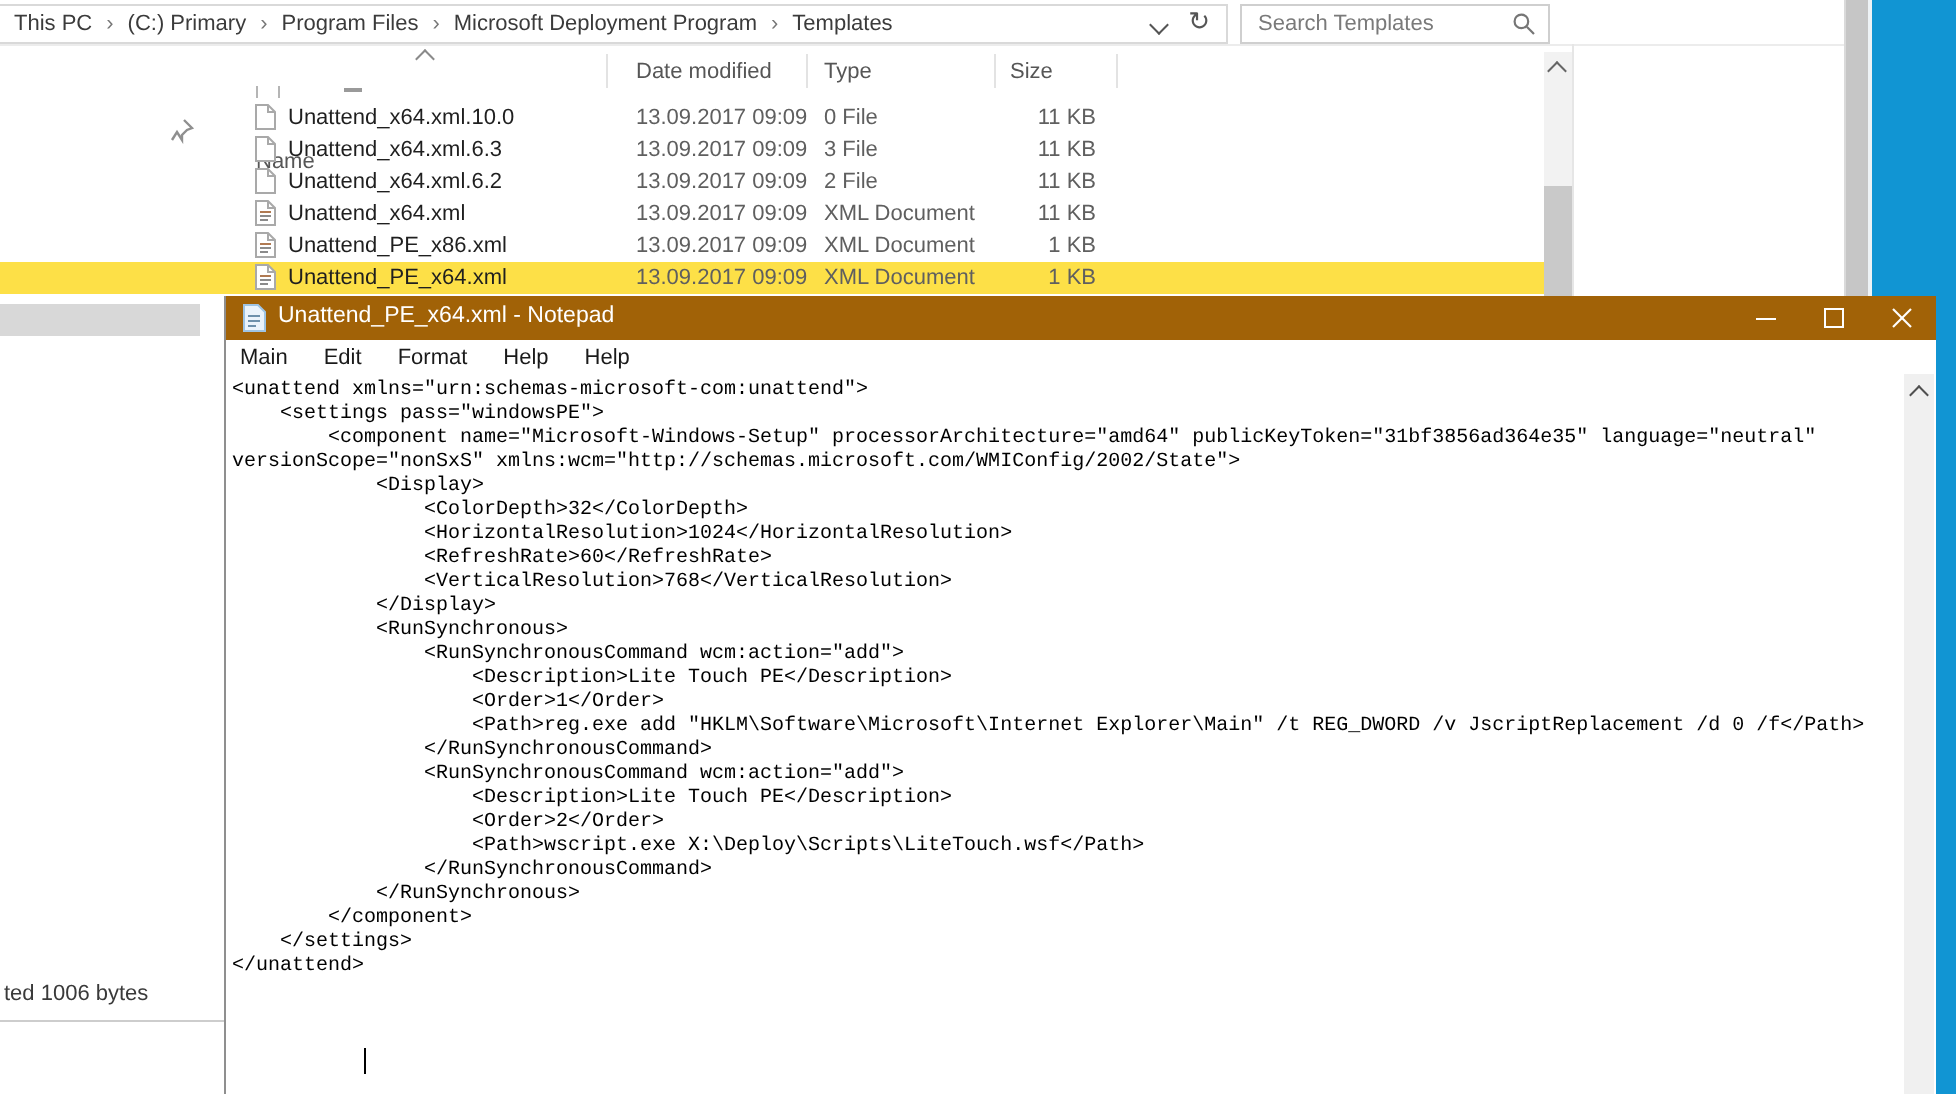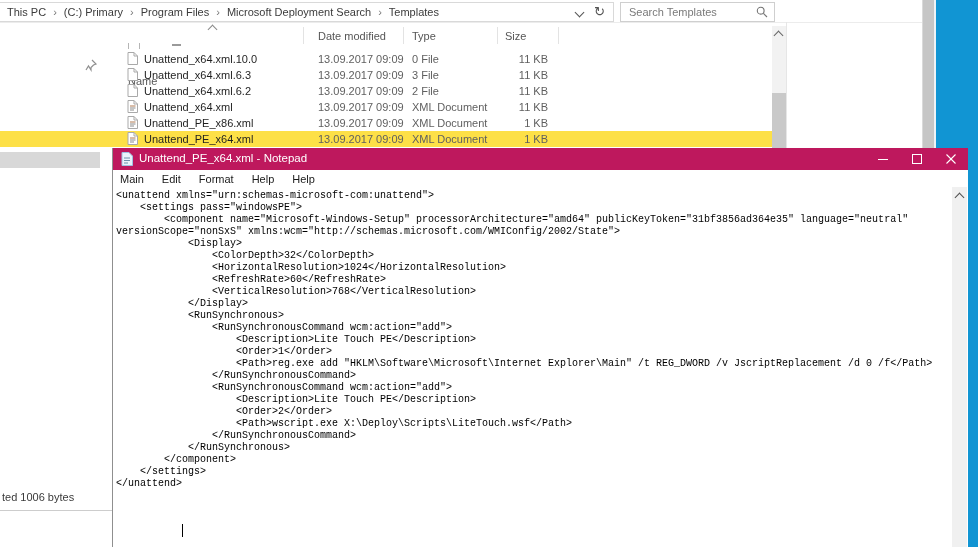--- a/index.html
+++ b/index.html
@@ -50,21 +50,21 @@
   .pane-line{position:absolute;left:786px;top:22px;width:1px;height:488px;background:#e6e6e6;}
   .right-strip{position:absolute;left:922px;top:0;width:12px;height:511px;background:#c6c6c6;border-left:1px solid #dadada;}
   .right-gap{position:absolute;left:934px;top:0;width:2px;height:511px;background:#eef3f6;}
   .nav-band{position:absolute;left:0;top:152px;width:100px;height:16px;background:#d8d8d8;}
   .pin{position:absolute;left:84px;top:58px;}
   .status{position:absolute;left:2px;top:491px;font-size:11px;color:#3a3a3a;}
   .status-line{position:absolute;left:0;top:510px;width:936px;height:1px;background:#cdcdcd;}
   
   .notepad{position:absolute;left:112px;top:148px;width:856px;height:399px;background:#fff;
            border-left:1px solid #8f8f8f;box-sizing:border-box;}
-  .np-title{position:absolute;left:0;top:0;width:100%;height:22px;background:#be185d;}
+  .np-title{position:absolute;left:0;top:0;width:100%;height:22px;background:#a16207;}
   .np-ico{position:absolute;left:8px;top:4px;}
   .np-title-text{position:absolute;left:26px;top:4px;font-size:11.5px;color:#fff;white-space:nowrap;}
   .np-btns{position:absolute;right:0;top:0;height:22px;display:flex;}
   .np-btn{width:34px;height:22px;display:flex;align-items:center;justify-content:center;}
   .np-menu{position:absolute;left:0;top:22px;width:100%;height:17px;background:#fff;
            display:flex;gap:0;font-size:11px;color:#1a1a1a;align-items:center;}
   .np-menu span{padding:0 9px;}
   .np-menu span:first-child{padding-left:7px;}
   .np-content{position:absolute;left:0;top:39px;width:100%;height:360px;background:#fff;overflow:hidden;}
   .np-content pre{margin:0;padding:3px 0 0 3px;font-family:Liberation Mono, monospace;
@@ -85,21 +85,21 @@
 
     <div class="addr-row">
       <div class="addr-box">
         <div class="breadcrumb">
           <span>This PC</span>
           <span class="sep">›</span>
           <span>(C:) Primary</span>
           <span class="sep">›</span>
           <span>Program Files</span>
           <span class="sep">›</span>
-          <span>Microsoft Deployment Search</span>
+          <span>Microsoft Deployment Program</span>
           <span class="sep">›</span>
           <span>Templates</span>
         </div>
         <span class="chev-down"></span>
         <span class="refresh">↻</span>
       </div>
       <div class="search-box">
         <span class="search-text">Search Templates</span>
         <svg width="12" height="12" viewBox="0 0 12 12">
           <circle cx="4.7" cy="4.7" r="3.4" fill="none" stroke="#767676" stroke-width="1.1"></circle>

